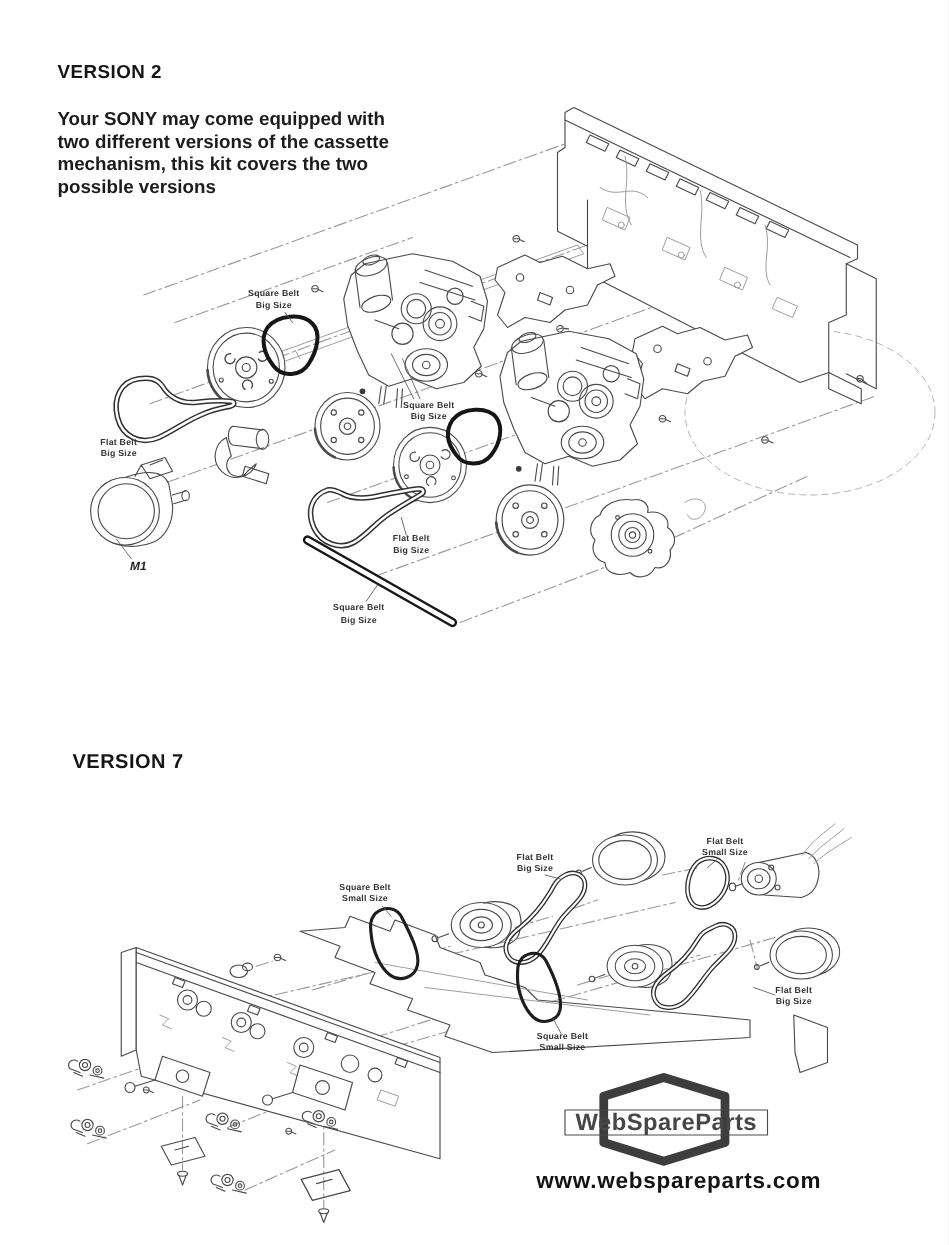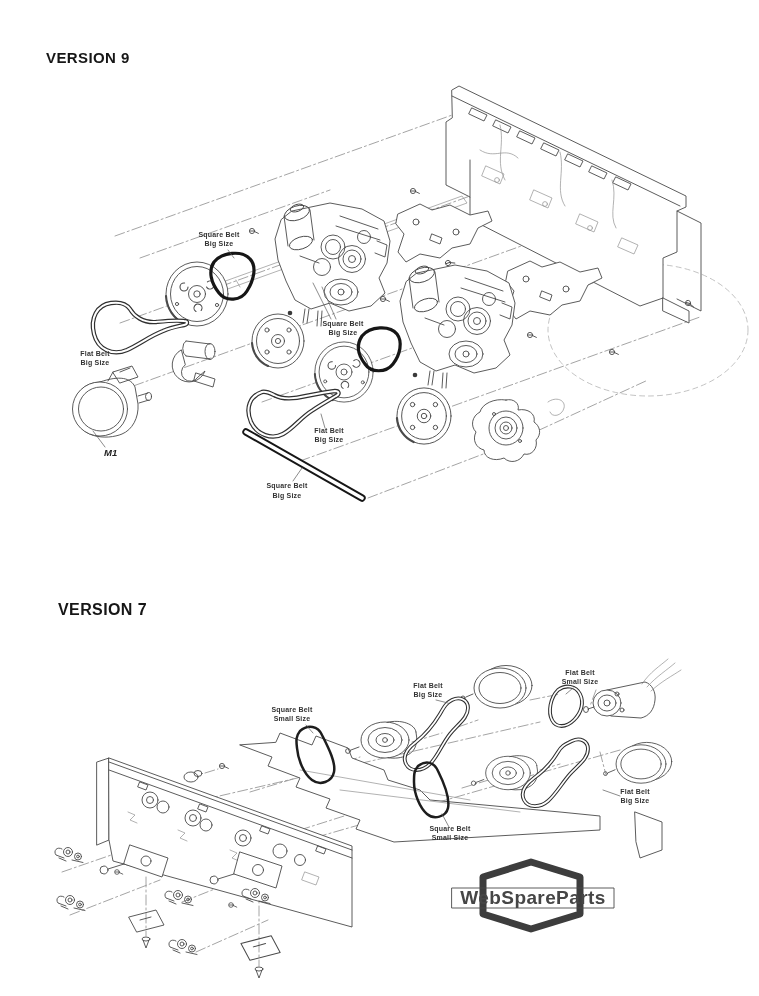--- a/index.html
+++ b/index.html
@@ -30,22 +30,24 @@
   svg.art .lbl{font:600 7px "Liberation Sans",sans-serif;fill:#333;text-anchor:middle;letter-spacing:.2px;}
   svg.art .m1lbl{font:italic 700 9.5px "Liberation Sans",sans-serif;fill:#222;}
   svg.art .hexa{stroke:#3d3d3d;stroke-width:7;}
   svg.art .logotxt{font:700 19px "Liberation Sans",sans-serif;fill:#464646;text-anchor:middle;letter-spacing:.4px;}
 </style>
 </head>
 <body>
 
 <div class="page">
 
-  <div class="abs h1" style="left:46px;top:49px;">VERSION 9</div>
+  <div class="abs h1" style="left:46px;top:49px;">VERSION 2</div>
+  <div class="abs intro" style="left:46px;top:87px;">Your SONY may come equipped with two different versions of the cassette mechanism, this kit covers the two possible versions</div>
   <div class="abs h2" style="left:58px;top:601px;">VERSION 7</div>
+  <div class="abs site" style="left:429px;top:934px;">www.webspareparts.com</div>
 
   <svg class="art" width="759" height="996" viewBox="0 0 759 996">
 
     <defs>
 
       <g id="fwC">
         <ellipse rx="31" ry="32" class="fillw"></ellipse>
         <ellipse rx="26.5" ry="27.5"></ellipse>
         <path d="M-31,2 A31,32 0 0 0 -12,30" class="thickrim"></path>
         <circle r="8.5"></circle>

